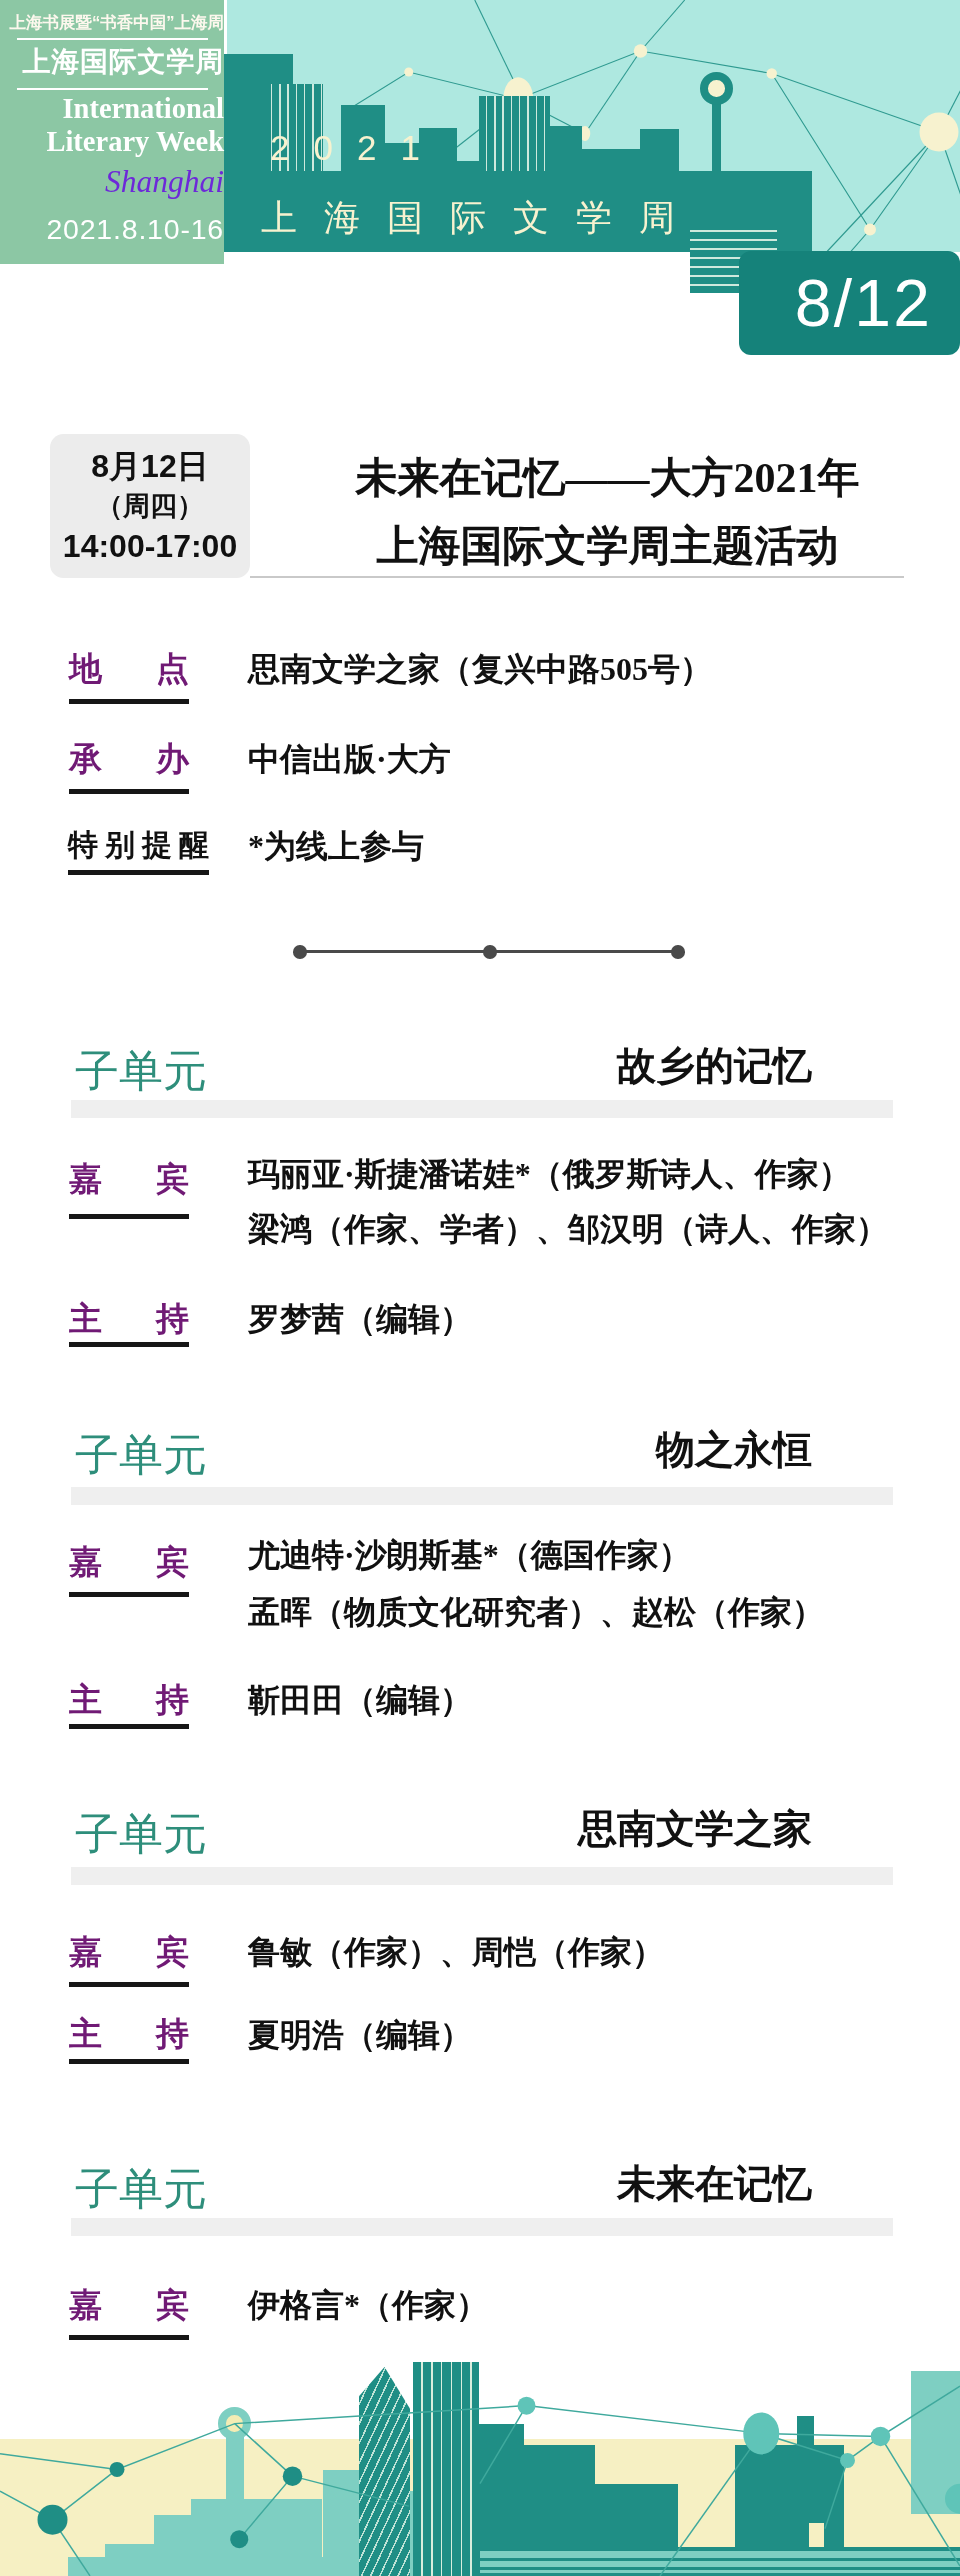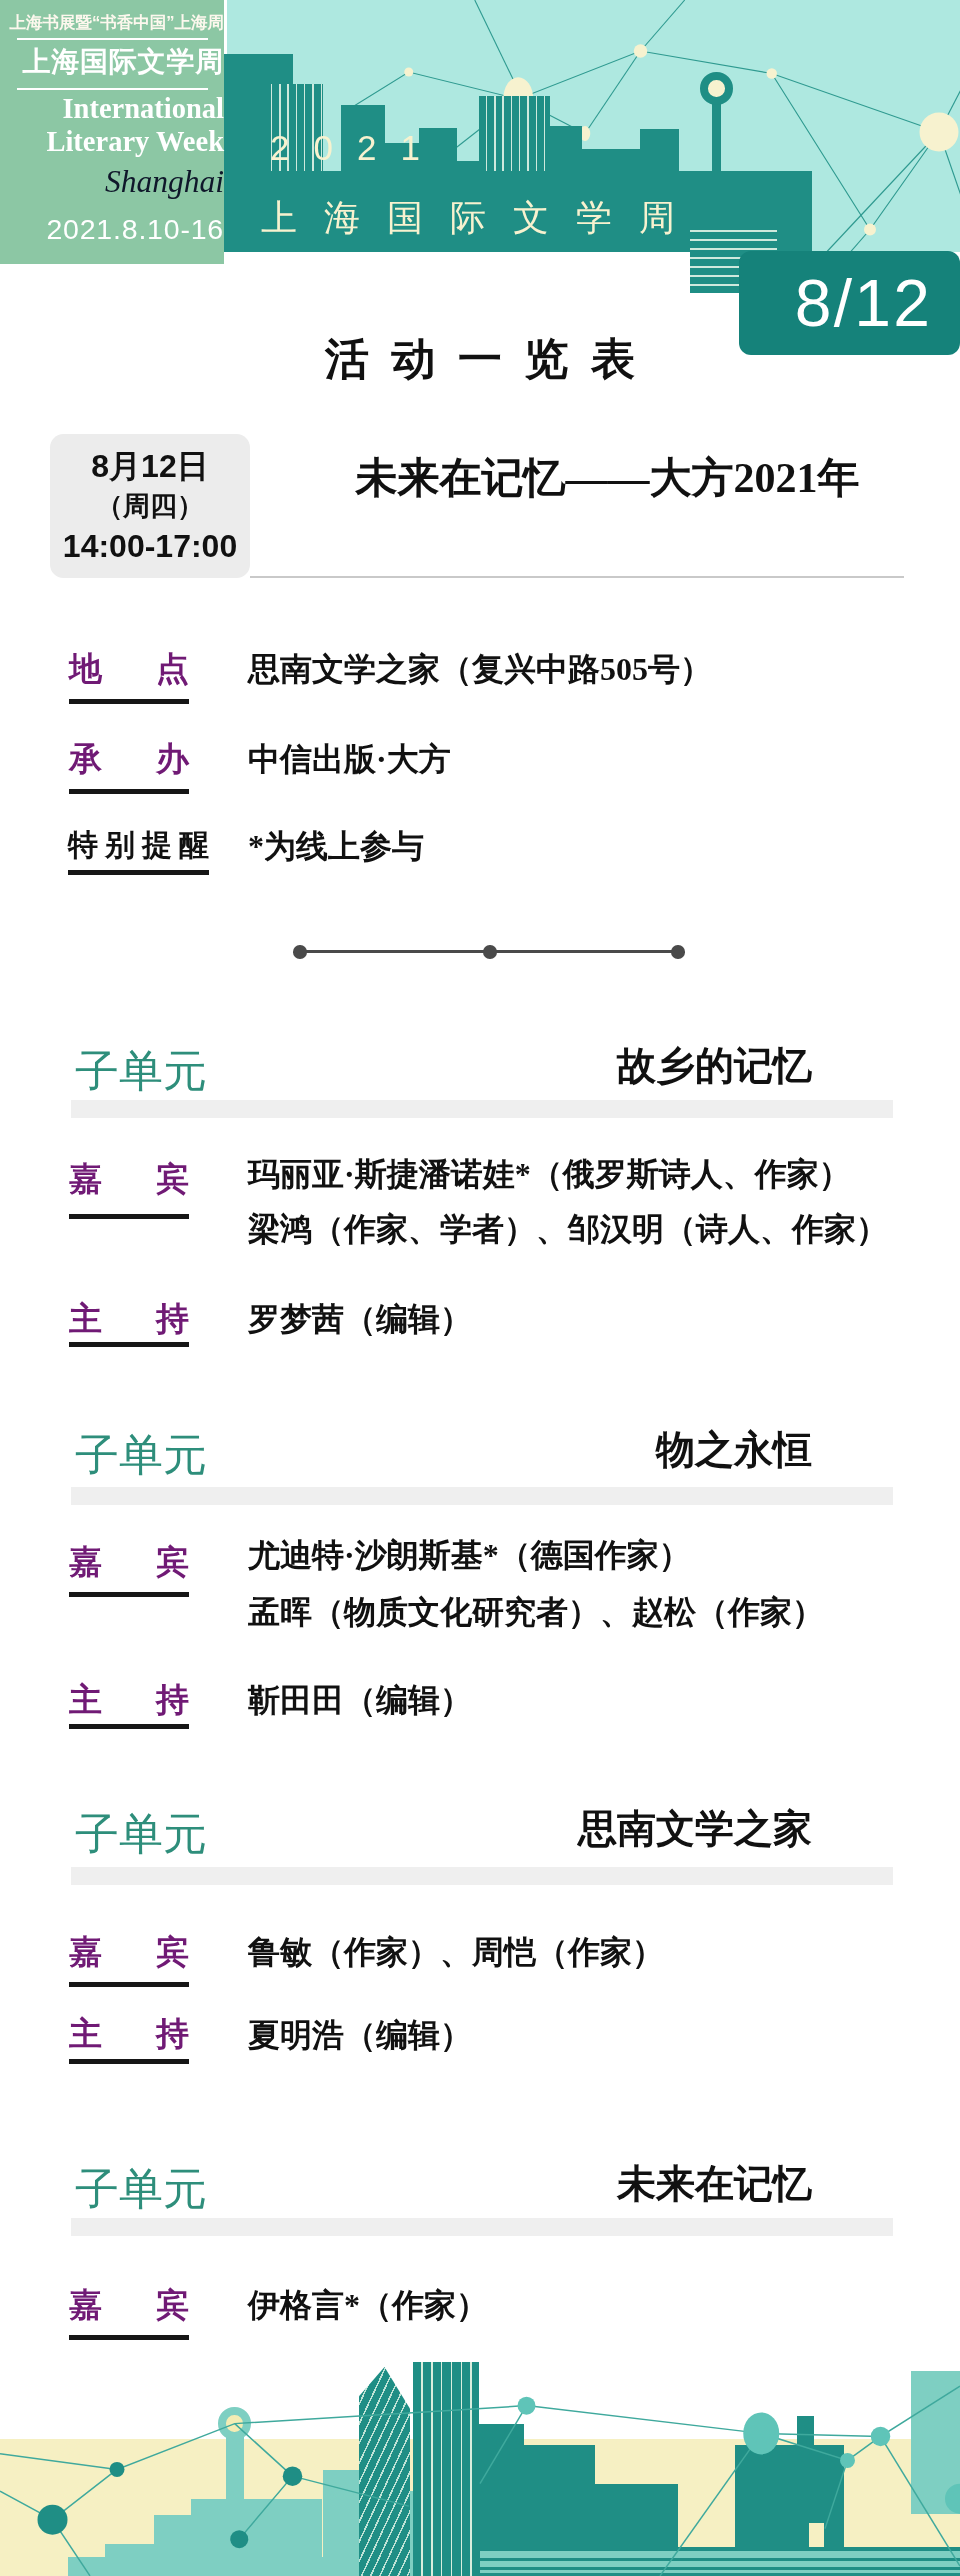--- a/index.html
+++ b/index.html
@@ -9,21 +9,21 @@
   .serif{font-family:"Liberation Serif","DejaVu Serif",serif;}
   .sans{font-family:"Liberation Sans","DejaVu Sans",sans-serif;}
 
   
   #green-block{left:0;top:0;width:224px;height:264px;background:#8cc7a4;text-align:right;z-index:4;}
   #slogan{left:0;top:12px;width:224px;font-size:16.5px;font-weight:700;color:#fdf8ee;letter-spacing:0px;}
   .wrule{left:16.5px;width:191px;height:1.5px;background:#ffffff;}
   #title-cn{left:0;top:43px;width:224px;font-size:28px;font-weight:600;color:#ffffff;letter-spacing:0.8px;}
   #en1{left:0;top:93px;width:224px;font-size:28.5px;font-weight:700;color:#ffffff;}
   #en2{left:0;top:126px;width:224px;font-size:28.5px;font-weight:700;color:#ffffff;}
-  #script-sh{left:0;top:164px;width:224px;font-size:31.5px;font-style:italic;font-weight:400;color:#0f172a;}
+  #script-sh{left:0;top:164px;width:224px;font-size:31.5px;font-style:italic;font-weight:400;color:#6d28d9;}
   #hdr-dates{left:0;top:213px;width:224px;font-size:28.5px;font-weight:500;color:#ffffff;letter-spacing:0.8px;}
 
   #sky{left:227px;top:0;width:734px;height:252px;background:#aee8e0;z-index:1;}
   .bld{position:absolute;background:#1f8e85;z-index:3;}
   .bld.vstripe{background:repeating-linear-gradient(90deg,#1f8e85 0 6.8px,#cfe9dd 6.8px 8.3px);}
   .bld.hstripe{background:repeating-linear-gradient(0deg,#1f8e85 0 7.5px,#cfe9dd 7.5px 9px);}
   #ring-top{left:700px;top:72px;width:16.5px;height:16.5px;border:8.3px solid #1f8e85;border-radius:50%;
             background:#f7f2cf;z-index:3;}
   #sky-year{left:270px;top:128px;width:300px;font-size:35px;font-weight:500;color:#f7f2cf;letter-spacing:24px;z-index:4;}
   #sky-title{left:261px;top:194px;width:480px;font-size:36px;font-weight:500;color:#f7f2cf;letter-spacing:27px;z-index:4;}
@@ -131,29 +131,29 @@
     <div id="en1" class="abs serif">International</div>
     <div id="en2" class="abs serif">Literary Week</div>
     <div id="script-sh" class="abs serif">Shanghai</div>
     <div id="hdr-dates" class="abs sans">2021.8.10-16</div>
   </div>
 
   <div id="badge" class="abs">
     <span>8/12</span>
   </div>
 
-  <div id="page-title" class="abs serif">活动一览表</div>
 
   <div id="date-box" class="abs sans">
     <div class="l1">8月12日</div>
     <div class="l2">（周四）</div>
     <div class="l3">14:00-17:00</div>
   </div>
   <div id="date-rule" class="abs"></div>
   <div class="evline abs serif" style="top:450px;">未来在记忆——大方2021年</div>
+  <div class="evline abs serif" style="top:518px;">上海国际文学周主题活动</div>
 
   <div class="lbl abs serif" style="top:647px;">地点</div>
   <div class="ubar abs" style="top:699px;"></div>
   <div class="val abs serif" style="top:648px;">思南文学之家（复兴中路505号）</div>
 
   <div class="lbl abs serif" style="top:737px;">承办</div>
   <div class="ubar abs" style="top:789px;"></div>
   <div class="val abs serif" style="top:738px;">中信出版·大方</div>
 
   <div class="lbl-sans abs sans" style="top:825px;">特别提醒</div>

